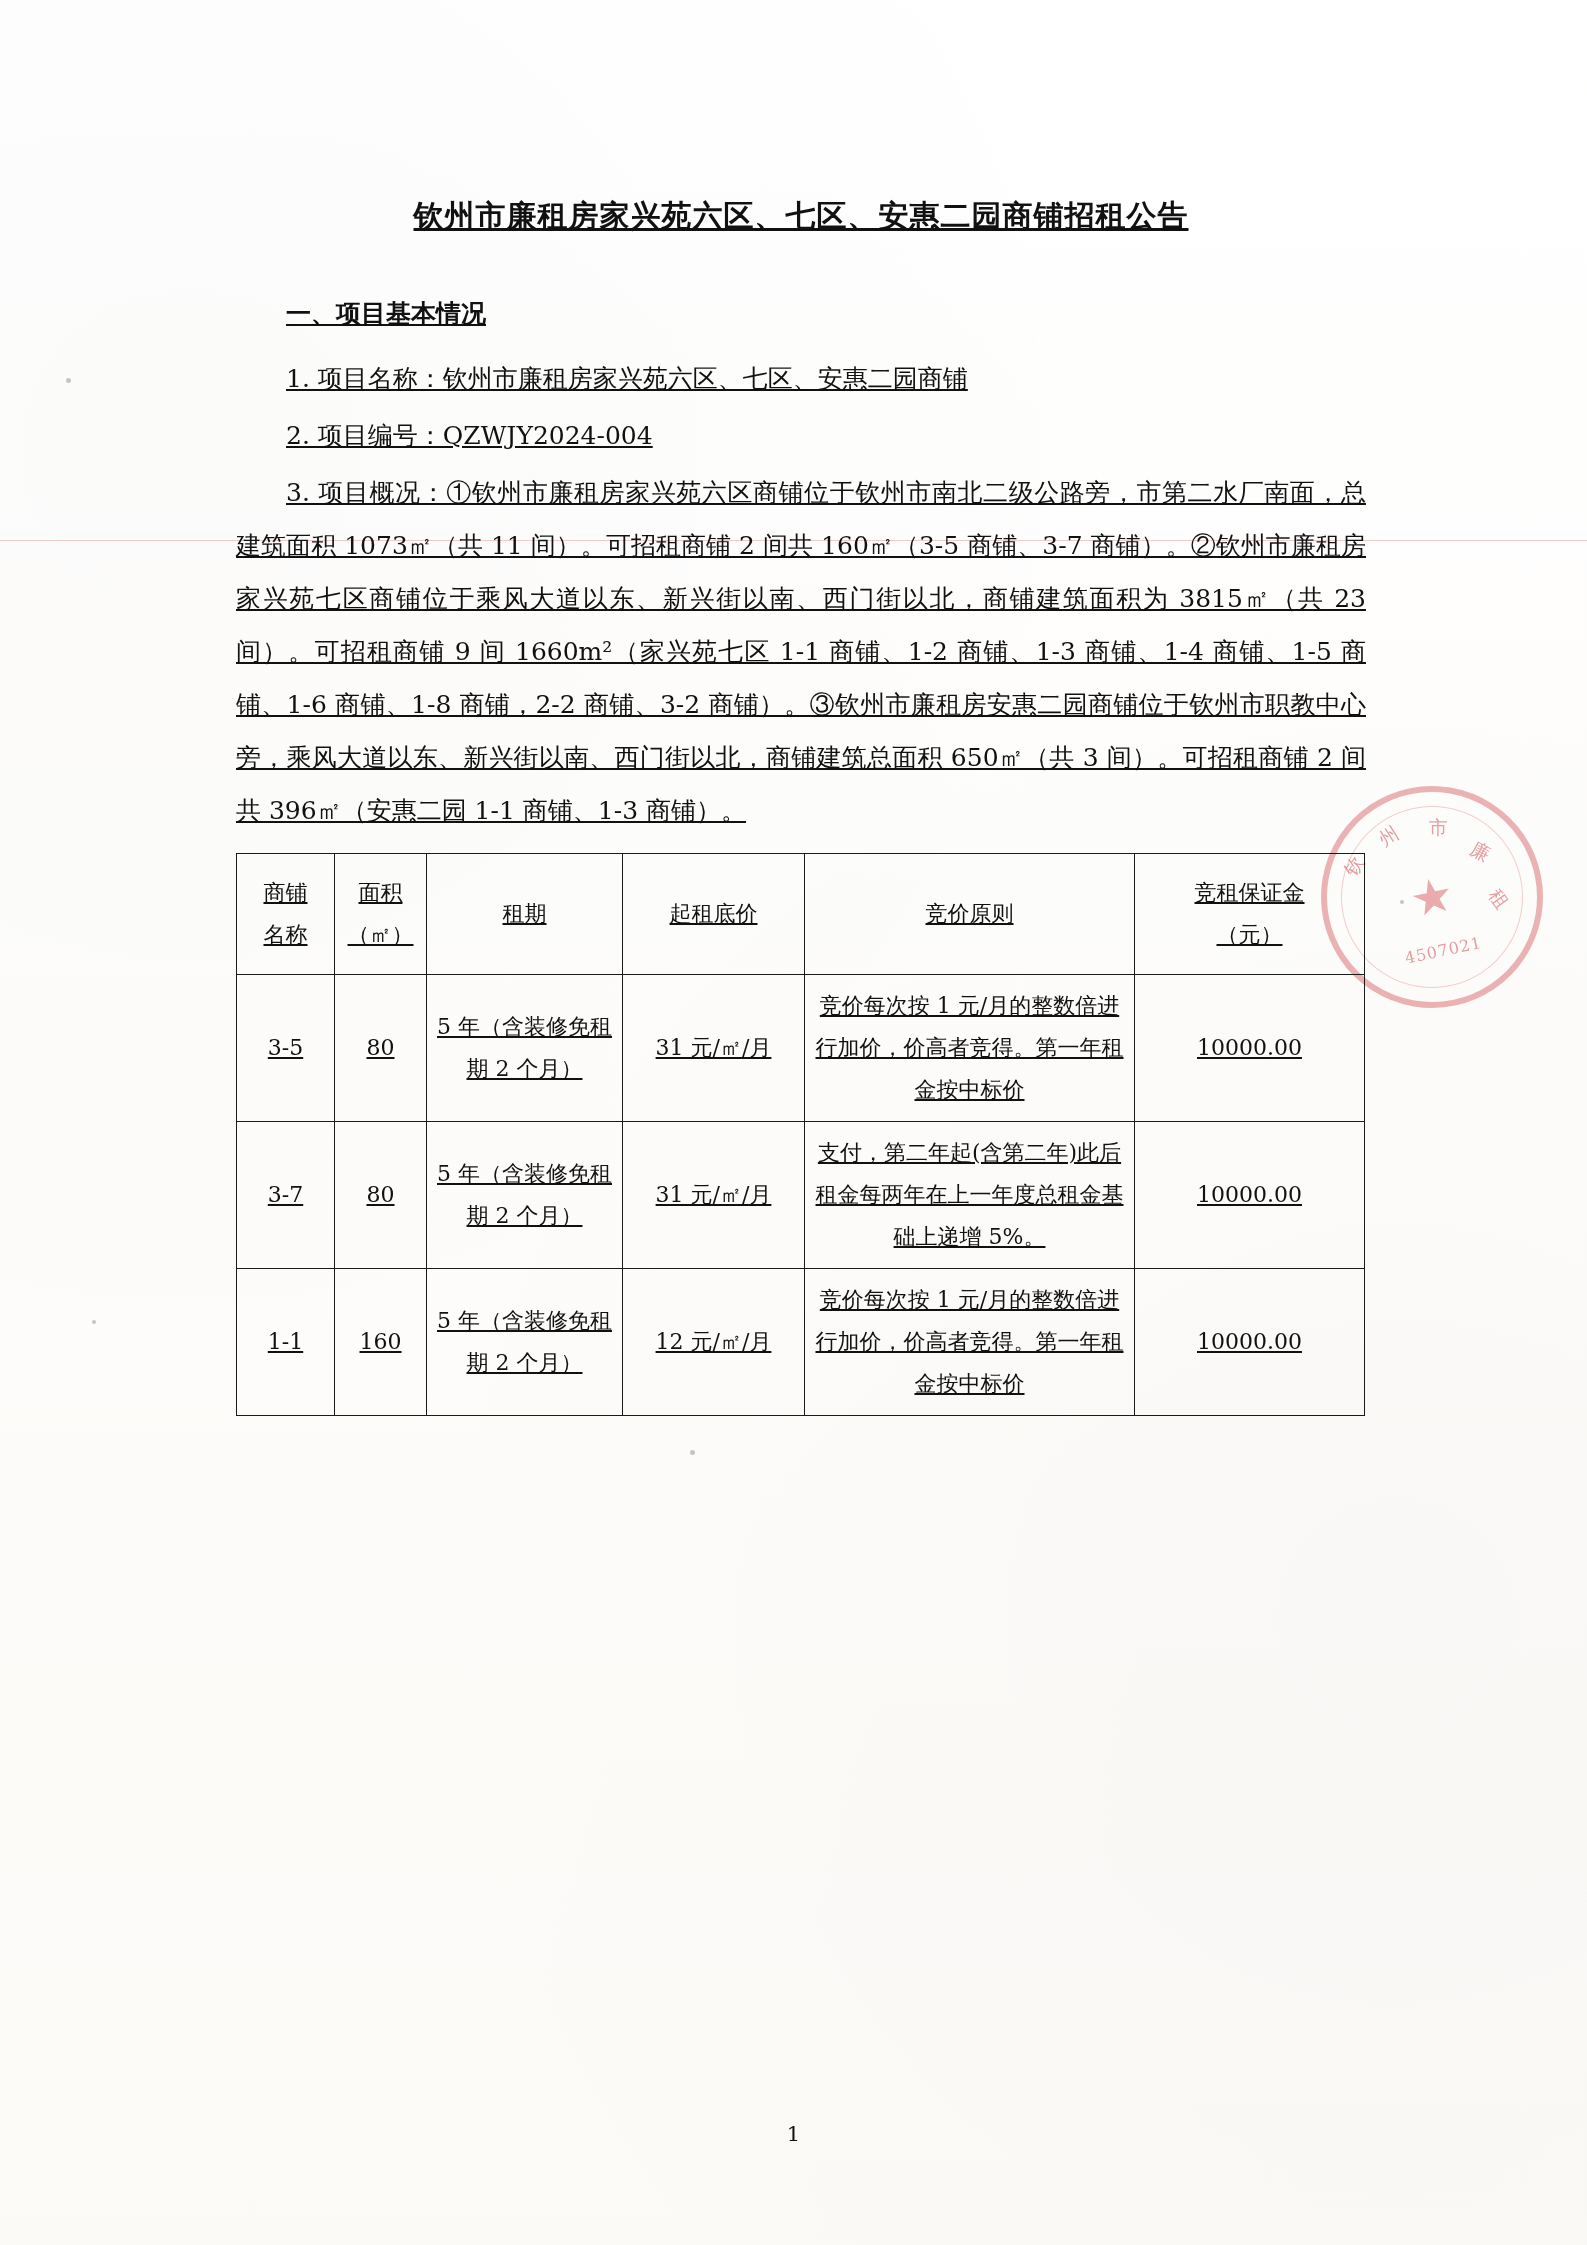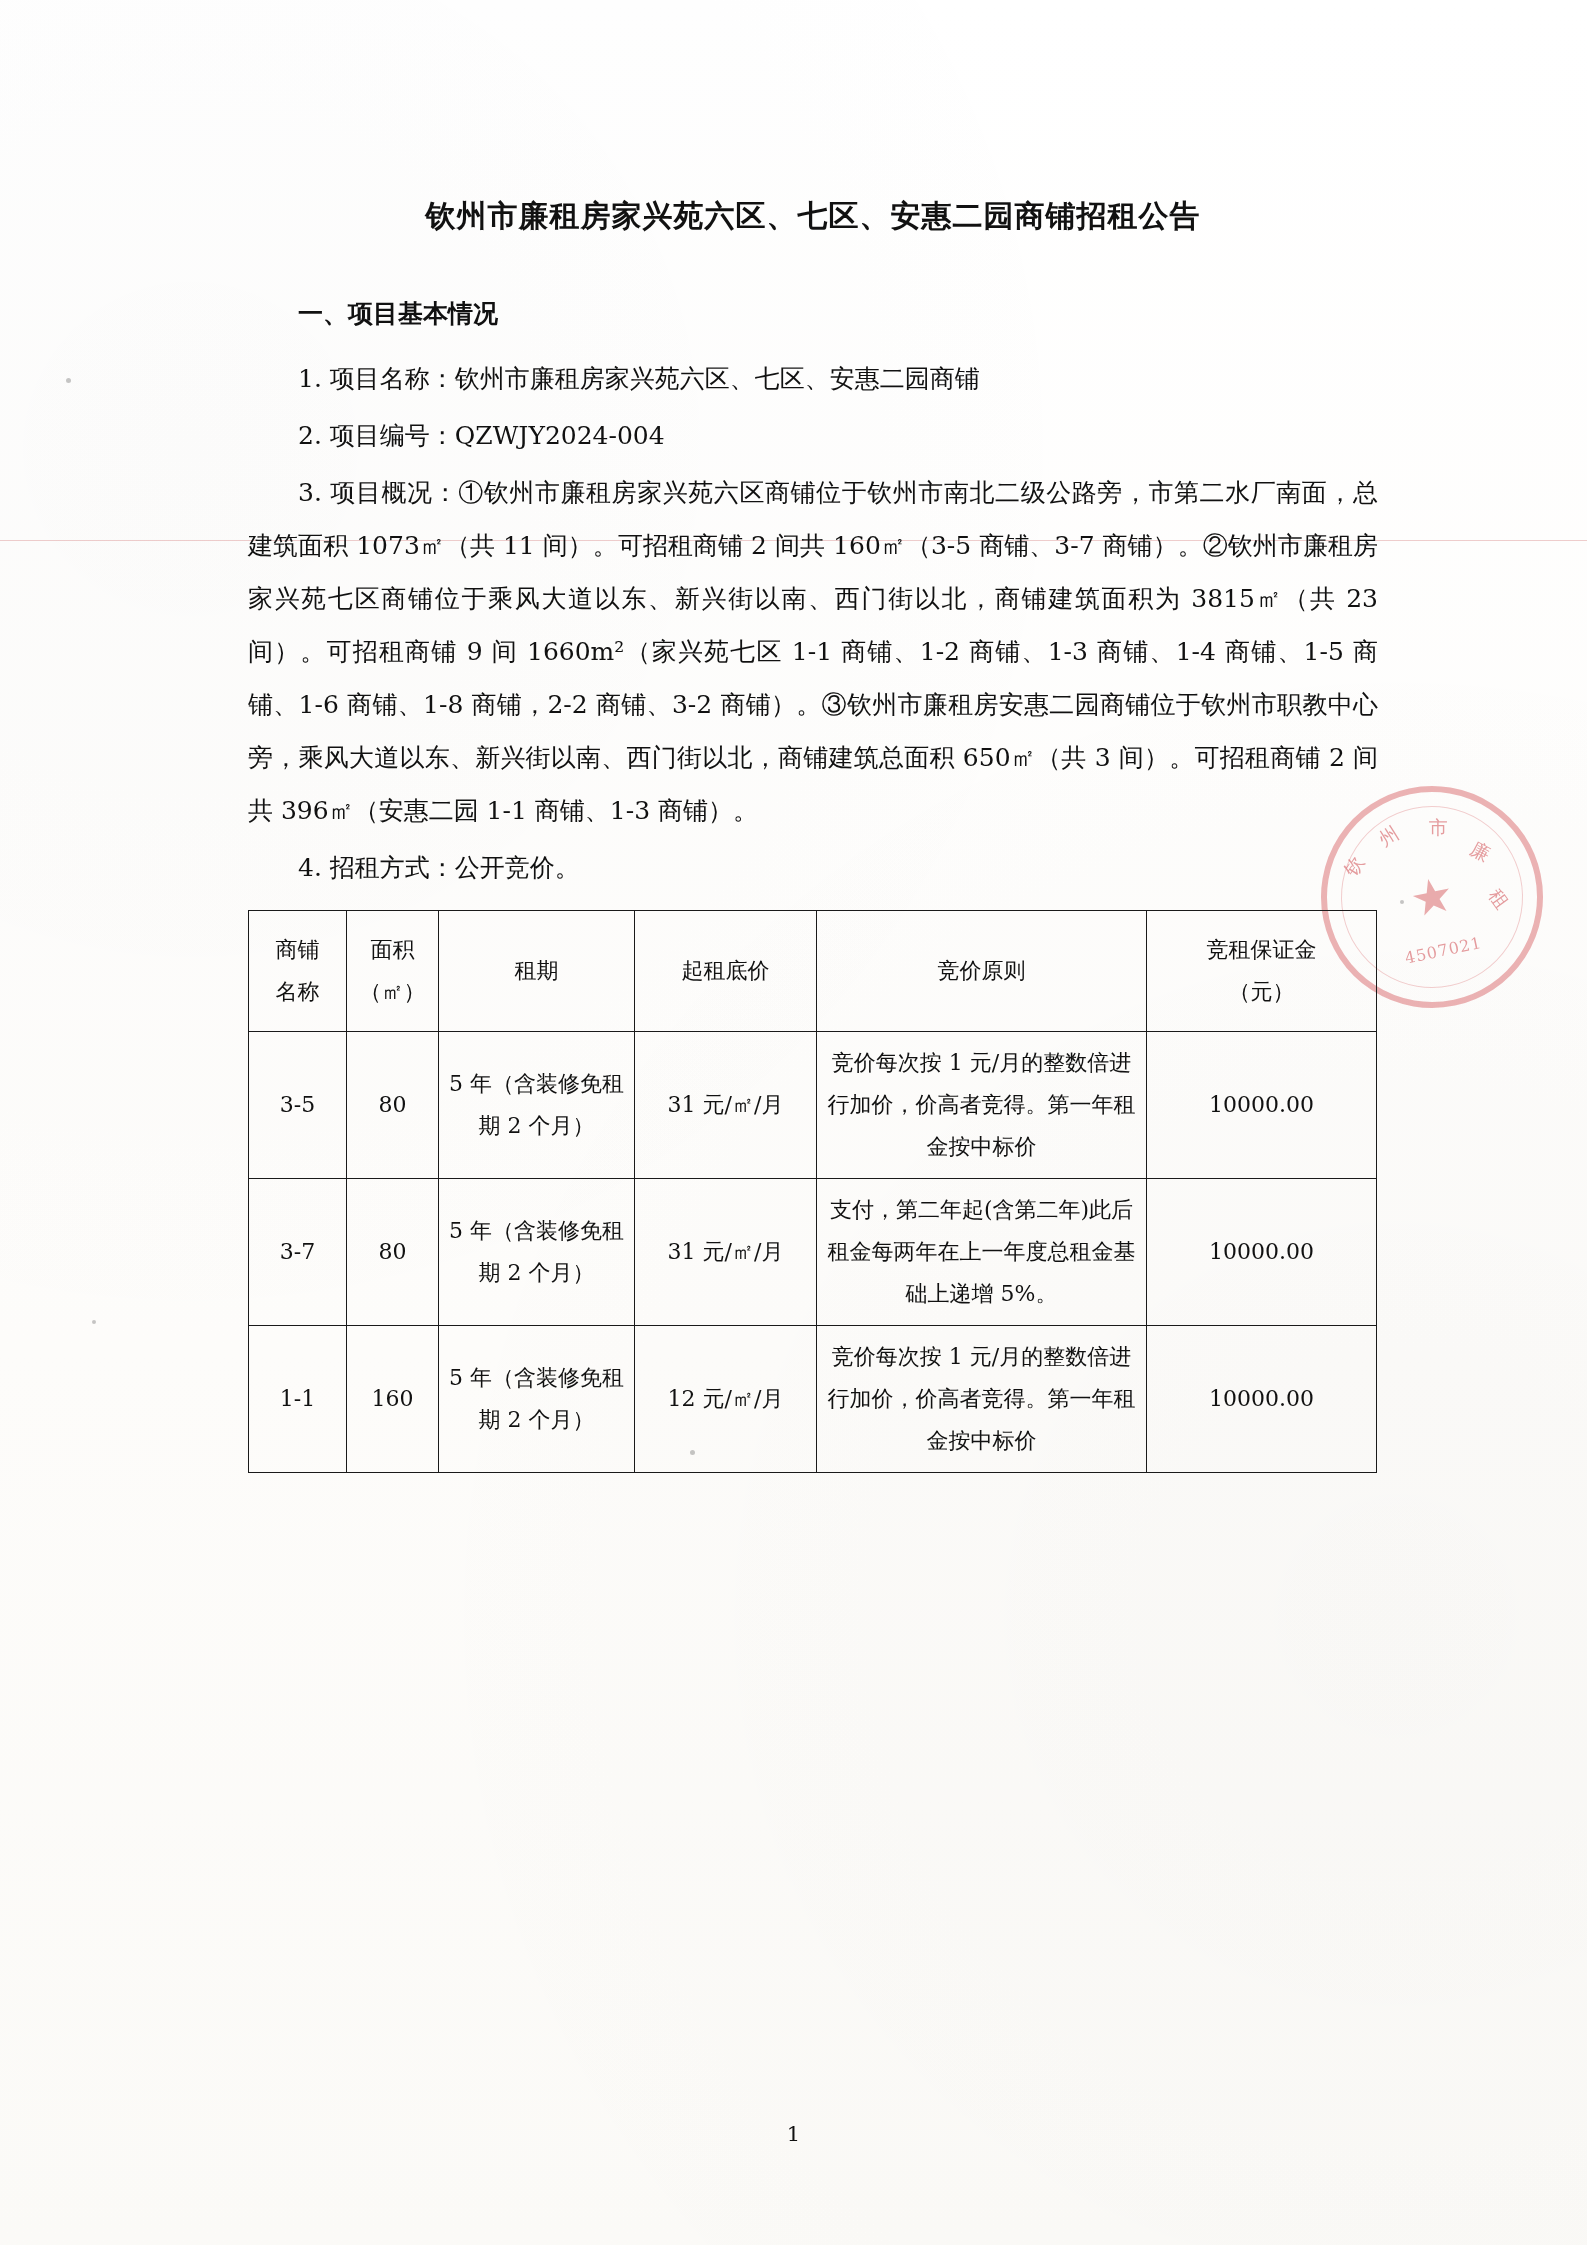--- a/index.html
+++ b/index.html
@@ -24,23 +24,24 @@
     position: absolute;
     inset: 0;
     background:
       radial-gradient(circle at 12% 20%, rgba(0,0,0,0.012), rgba(0,0,0,0) 45%),
       radial-gradient(circle at 88% 72%, rgba(0,0,0,0.015), rgba(0,0,0,0) 50%),
       linear-gradient(180deg, #ffffff 0%, #fdfcfa 60%, #fbfaf7 100%);
     pointer-events: none;
   }
   .content {
     position: absolute;
-    left: 248px;
+    left: 236px;
     top: 196px;
     width: 1130px;
+    text-decoration: underline;
   }
   .doc-title {
     text-align: center;
     font-size: 30px;
     font-weight: bold;
     letter-spacing: 1px;
     margin-bottom: 60px;
     font-family: "DejaVu Serif", "Liberation Serif", serif;
   }
   .section-head {
@@ -203,21 +204,20 @@
   </div>
 
   <div class="content">
     <div class="doc-title">钦州市廉租房家兴苑六区、七区、安惠二园商铺招租公告</div>
 
     <div class="section-head">一、项目基本情况</div>
 
     <p class="para">1. 项目名称：钦州市廉租房家兴苑六区、七区、安惠二园商铺</p>
     <p class="para">2. 项目编号：QZWJY2024-004</p>
     <p class="para">3. 项目概况：①钦州市廉租房家兴苑六区商铺位于钦州市南北二级公路旁，市第二水厂南面，总建筑面积 1073㎡（共 11 间）。可招租商铺 2 间共 160㎡（3-5 商铺、3-7 商铺）。②钦州市廉租房家兴苑七区商铺位于乘风大道以东、新兴街以南、西门街以北，商铺建筑面积为 3815㎡（共 23 间）。可招租商铺 9 间 1660m²（家兴苑七区 1-1 商铺、1-2 商铺、1-3 商铺、1-4 商铺、1-5 商铺、1-6 商铺、1-8 商铺，2-2 商铺、3-2 商铺）。③钦州市廉租房安惠二园商铺位于钦州市职教中心旁，乘风大道以东、新兴街以南、西门街以北，商铺建筑总面积 650㎡（共 3 间）。可招租商铺 2 间共 396㎡（安惠二园 1-1 商铺、1-3 商铺）。</p>
-    <p class="para">4. 招租方式：公开竞价。</p>
 
     <table class="shops">
       <colgroup>
         <col class="col-name">
           <col class="col-area">
           <col class="col-term">
         <col class="col-price">
           <col class="col-rule">
           <col class="col-dep">
       </colgroup>

